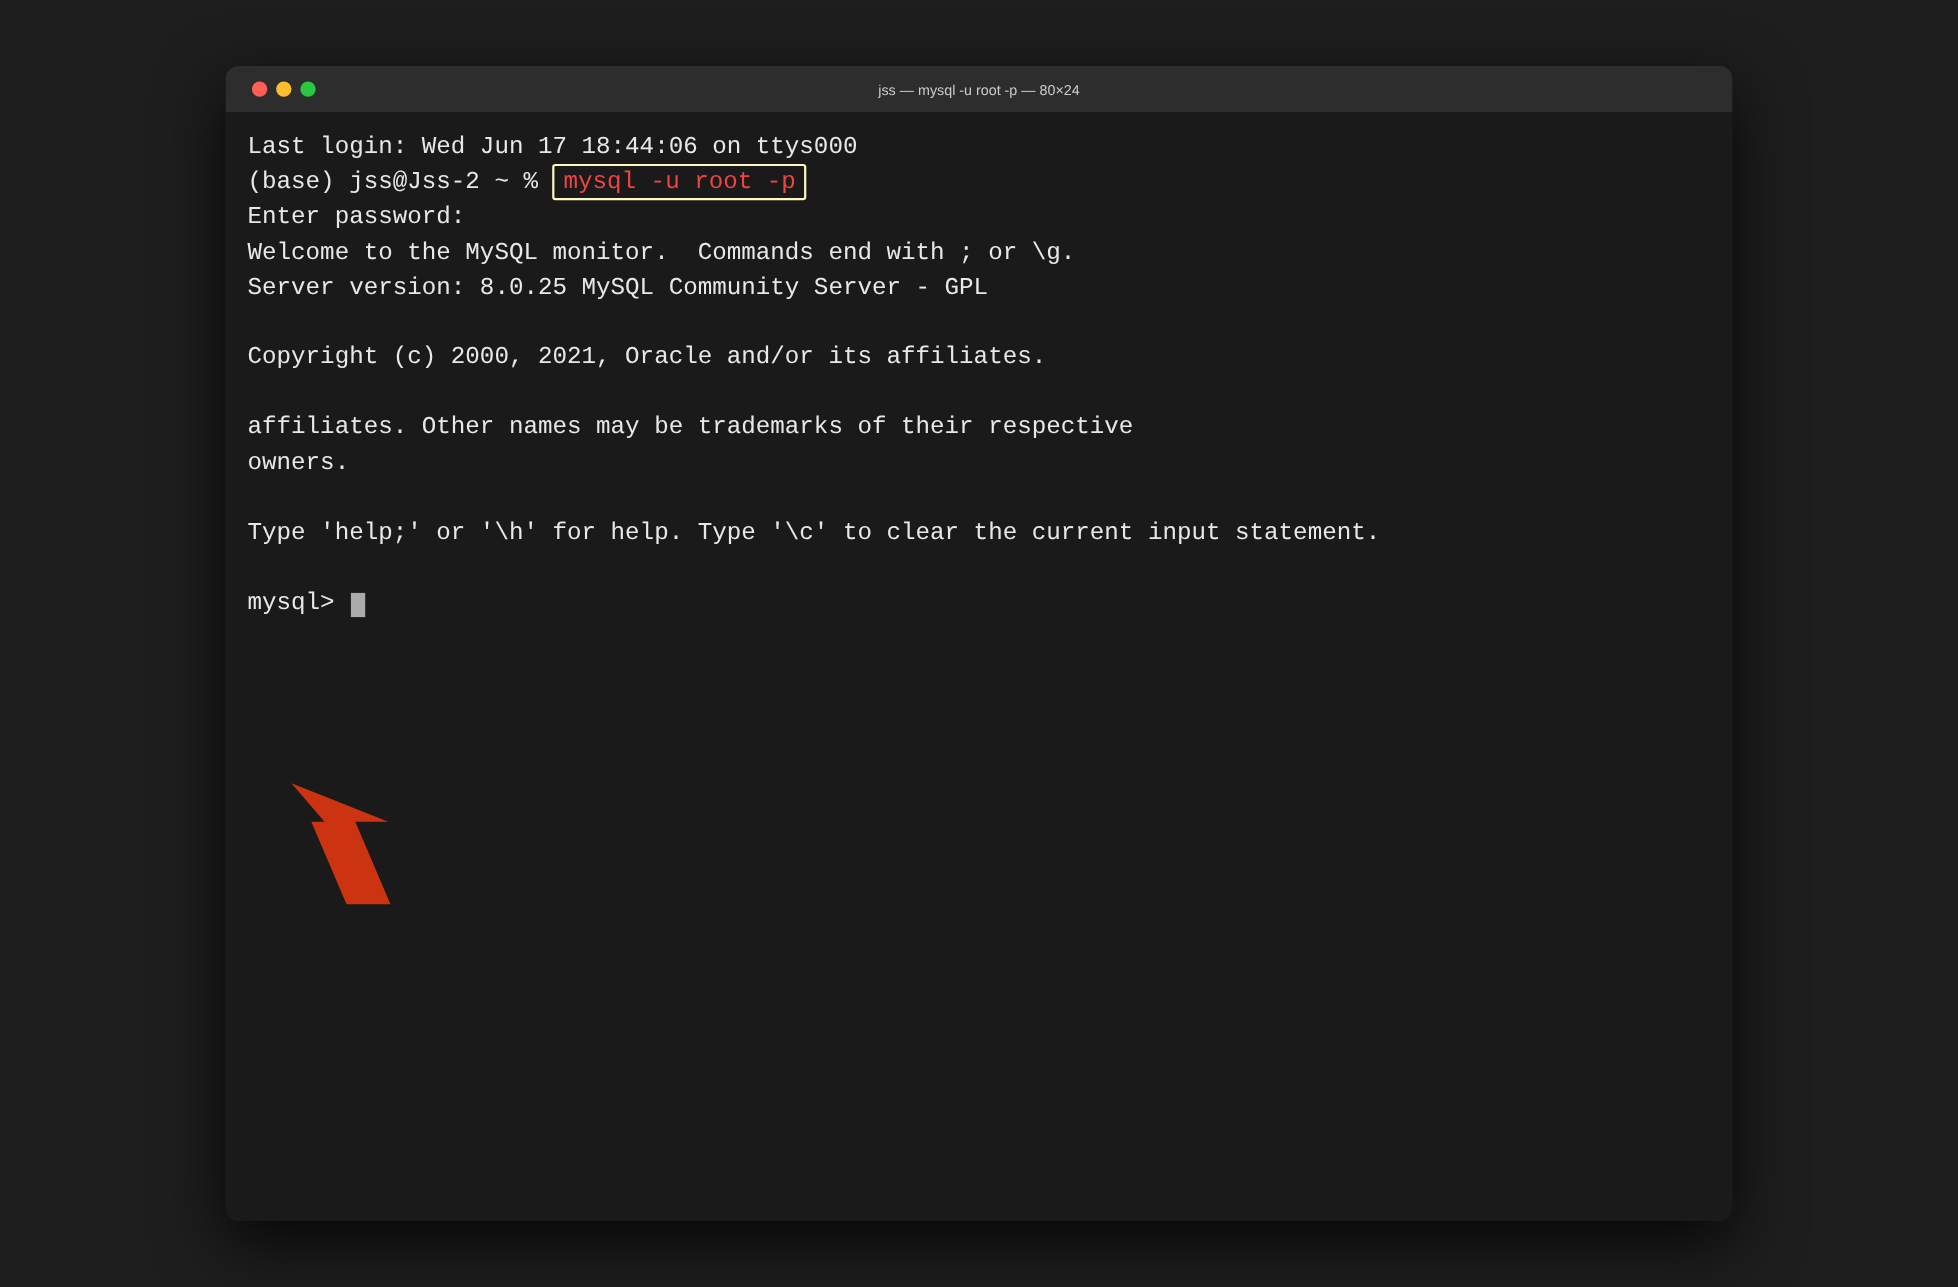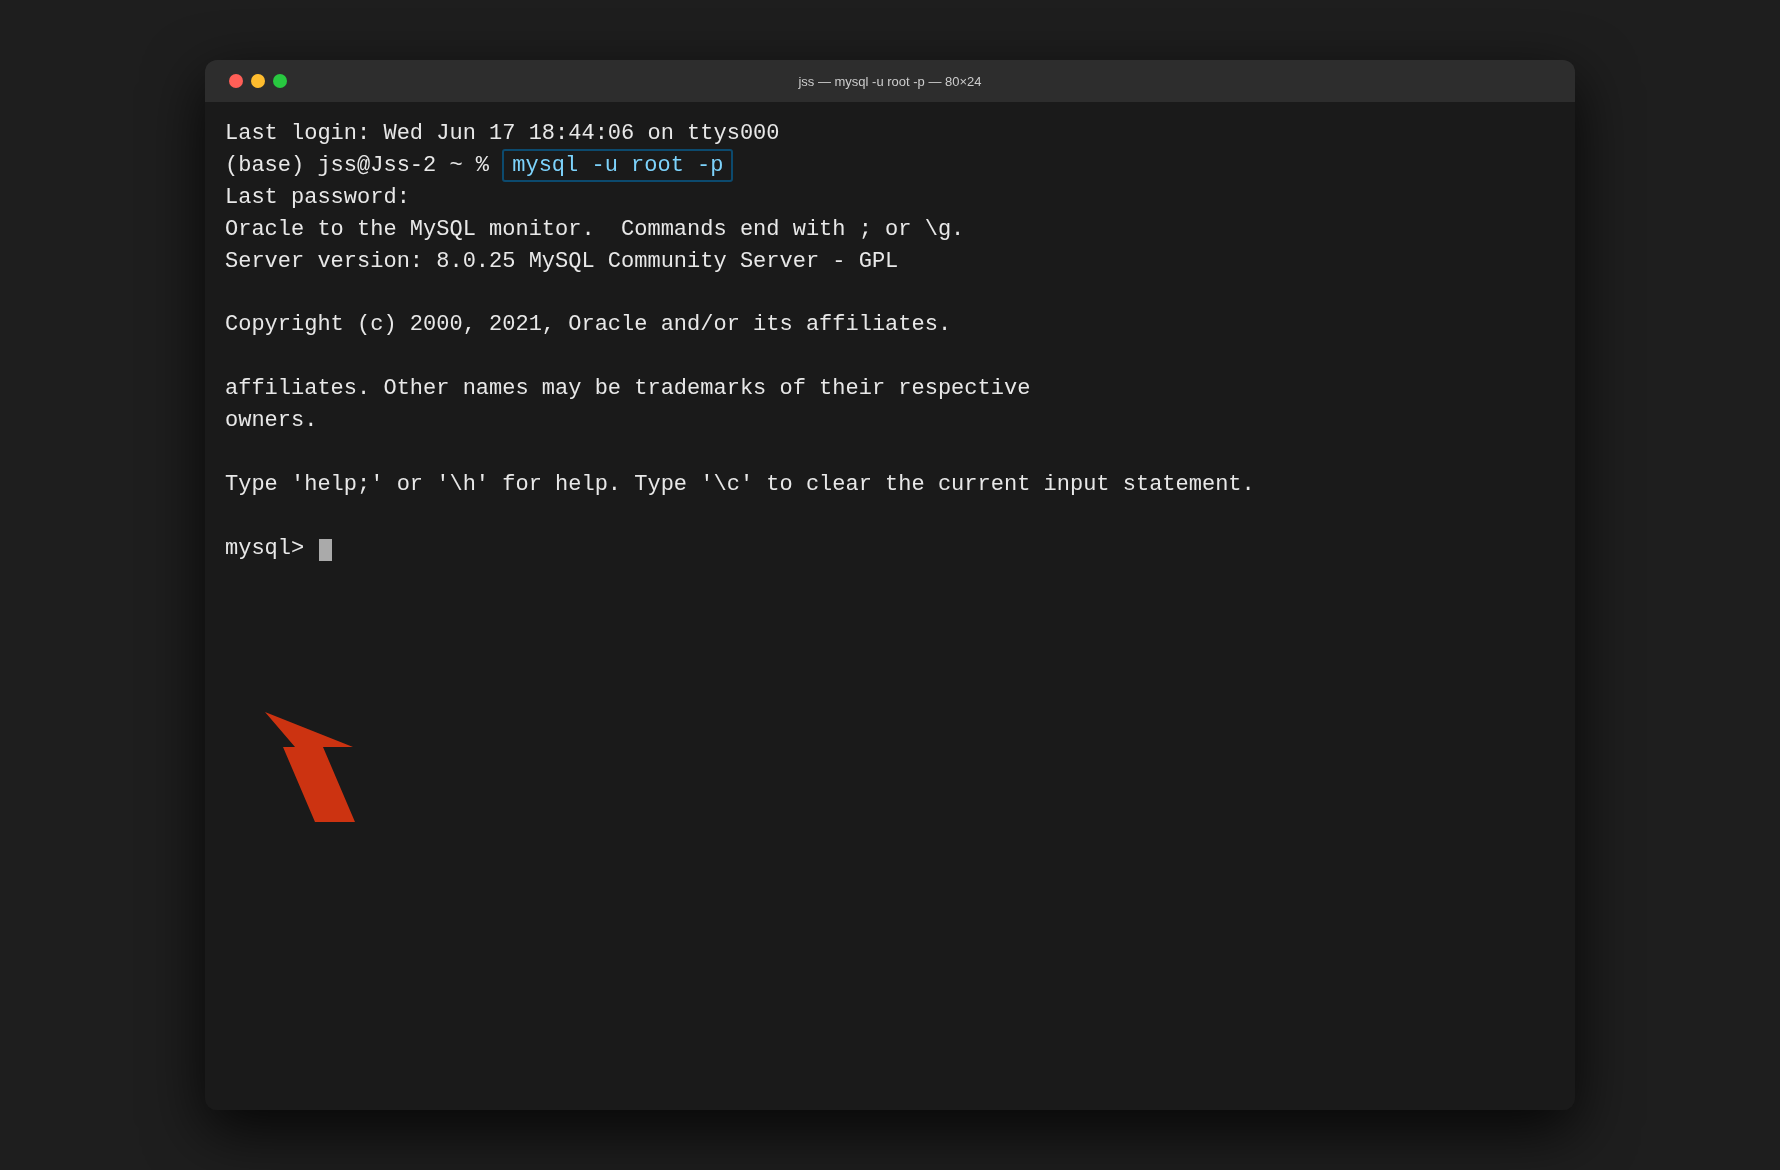--- a/index.html
+++ b/index.html
@@ -77,24 +77,24 @@
       position: relative;
     }
 
     .line {
       display: block;
       white-space: pre;
     }
 
     .command-highlighted {
       background: transparent;
-      border: 2px solid #0c4a6e;
+      border: 2px solid #fef9c3;
       padding: 2px 8px;
       border-radius: 3px;
-      color: #7dd3fc;
+      color: #ef4444;
       margin-top: 45px;
     }
 
     .cursor {
       display: inline-block;
       width: 13px;
       height: 22px;
       background: #aaaaaa;
       vertical-align: text-bottom;
       margin-left: 2px;
@@ -109,22 +109,22 @@
       <div class="traffic-light close"></div>
       <div class="traffic-light minimize"></div>
       <div class="traffic-light maximize"></div>
     </div>
     <span class="title">jss — mysql -u root -p — 80×24</span>
   </div>
 
   <div class="terminal-body">
     <span class="line">Last login: Wed Jun 17 18:44:06 on ttys000</span>
     <span class="line">(base) jss@Jss-2 ~ % <span class="command-highlighted">mysql -u root -p</span></span>
-    <span class="line">Last password:</span>
-    <span class="line">Oracle to the MySQL monitor.  Commands end with ; or \g.</span>
+    <span class="line">Enter password:</span>
+    <span class="line">Welcome to the MySQL monitor.  Commands end with ; or \g.</span>
     <span class="line">Server version: 8.0.25 MySQL Community Server - GPL</span>
     <span class="line">&nbsp;</span>
     <span class="line">Copyright (c) 2000, 2021, Oracle and/or its affiliates.</span>
     <span class="line">&nbsp;</span>
     <span class="line">affiliates. Other names may be trademarks of their respective</span>
     <span class="line">owners.</span>
     <span class="line">&nbsp;</span>
     <span class="line">Type 'help;' or '\h' for help. Type '\c' to clear the current input statement.</span>
     <span class="line">&nbsp;</span>
     <span class="line">mysql&gt; <span class="cursor"></span></span>

